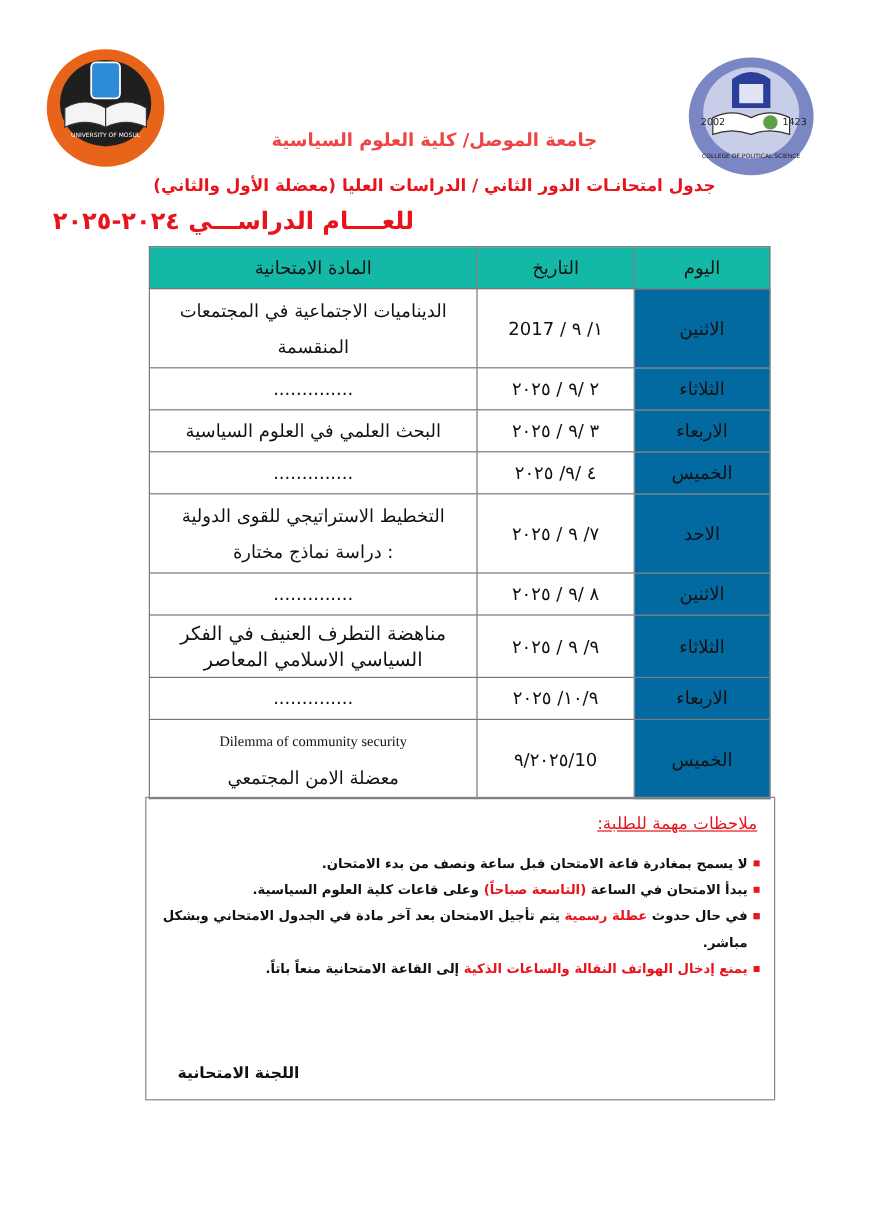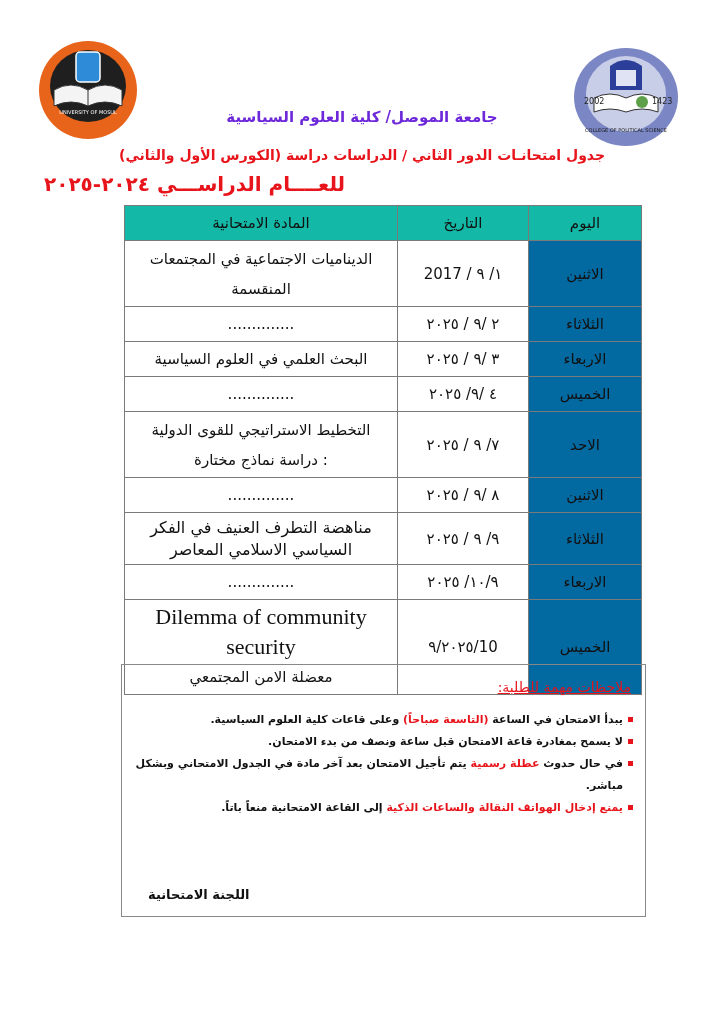--- a/index.html
+++ b/index.html
@@ -4,21 +4,21 @@
 <style>
   html, body { margin: 0; padding: 0; background: #ffffff; }
   body { width: 724px; height: 1024px; position: relative; overflow: hidden;
          font-family: "DejaVu Sans", "Liberation Sans", sans-serif; color: #111; }
 
   .logo { position: absolute; }
   .logo-left { left: 38px; top: 40px; width: 100px; height: 100px; }
   .logo-right { left: 572px; top: 46px; width: 108px; height: 102px; }
 
   .title-1 { position: absolute; top: 108px; left: 0; width: 724px; text-align: center;
-             color: #6d28d9; font-weight: bold; font-size: 15px; direction: rtl; }
+             color: #ef4444; font-weight: bold; font-size: 15px; direction: rtl; }
   .title-2 { position: absolute; top: 147px; left: 0; width: 724px; text-align: center;
              color: #e8141b; font-weight: bold; font-size: 14px; direction: rtl; }
   .title-3 { position: absolute; top: 172px; left: 0; width: 724px; text-align: left;
              color: #e8141b; font-weight: bold; font-size: 20px; direction: rtl; padding-left: 44px; }
 
   table.schedule { position: absolute; left: 124px; top: 205px; width: 518px;
                    border-collapse: collapse; direction: rtl; }
   table.schedule th, table.schedule td { border: 1px solid #7a7a7a; text-align: center;
                    vertical-align: middle; font-family: "DejaVu Sans", sans-serif; }
   table.schedule th { background: #14b8a6; height: 32px; font-weight: normal; font-size: 15px; color: #111; }
@@ -61,21 +61,21 @@
     <rect x="44" y="24" width="20" height="16" fill="#dfe3f3"></rect>
     <path d="M22 52 Q38 44 54 52 Q70 44 86 52 L86 66 Q70 60 54 66 Q38 60 22 66 Z" fill="#ffffff" stroke="#333" stroke-width="1"></path>
     <circle cx="70" cy="56" r="6" fill="#5ea04a"></circle>
     <text x="12" y="58" font-size="8" fill="#222" font-family="DejaVu Sans, sans-serif">2002</text>
     <text x="80" y="58" font-size="8" fill="#222" font-family="DejaVu Sans, sans-serif">1423</text>
     <text x="54" y="86" text-anchor="middle" font-size="5" fill="#1a1a1a" font-family="DejaVu Sans, sans-serif">COLLEGE OF POLITICAL SCIENCE</text>
   </svg>
 </div>
 
 <div class="title-1">جامعة الموصل/ كلية العلوم السياسية</div>
-<div class="title-2">جدول امتحانـات الدور الثاني / الدراسات دراسة (الكورس الأول والثاني)</div>
+<div class="title-2">جدول امتحانـات الدور الثاني / الدراسات العليا (معضلة الأول والثاني)</div>
 <div class="title-3">للعــــام الدراســـي ٢٠٢٤-٢٠٢٥</div>
 
 <table class="schedule">
   <thead>
     <tr>
       <th class="col-day">اليوم</th>
       <th class="col-date">التاريخ</th>
       <th>المادة الامتحانية</th>
     </tr>
   </thead>
@@ -117,30 +117,30 @@
     </tr>
     <tr style="height:32px">
       <td class="day">الاربعاء</td>
       <td class="date">١٠/٩/ ٢٠٢٥</td>
       <td class="subject">..............</td>
     </tr>
     <tr style="height:66px">
       <td class="day">الخميس</td>
       <td class="date">10/٩/٢٠٢٥</td>
       <td class="subject">
-        <div class="subject en" style="font-family:'Liberation Serif',serif;font-size:22px;direction:ltr;">Dilemma of community security</div>
+        <div class="subject en" style="font-family:'Liberation Serif',serif;font-size:12px;direction:ltr;">Dilemma of community security</div>
         <div>معضلة الامن المجتمعي</div>
       </td>
     </tr>
   </tbody>
 </table>
 
 <div class="notes-box">
   <div class="notes-title">ملاحظات مهمة للطلبة:</div>
   <ul class="notes-list">
+    <li><span class="bullet"></span><span>لا يسمح بمغادرة قاعة الامتحان قبل ساعة ونصف من بدء الامتحان.</span></li>
     <li><span class="bullet"></span><span>يبدأ الامتحان في الساعة </span><span class="red">(التاسعة صباحاً)</span><span> وعلى قاعات كلية العلوم السياسية.</span></li>
-    <li><span class="bullet"></span><span>لا يسمح بمغادرة قاعة الامتحان قبل ساعة ونصف من بدء الامتحان.</span></li>
     <li><span class="bullet"></span></li>
     <li><span class="bullet"></span><span>في حال حدوث </span><span class="red">عطلة رسمية</span><span> يتم تأجيل الامتحان بعد آخر مادة في الجدول الامتحاني وبشكل مباشر.</span></li>
     <li><span class="bullet"></span><span class="red">يمنع إدخال الهواتف النقالة والساعات الذكية</span><span> إلى القاعة الامتحانية منعاً باتاً.</span></li>
   </ul>
   <div class="committee">اللجنة الامتحانية</div>
 </div>
 
 </body></html>

